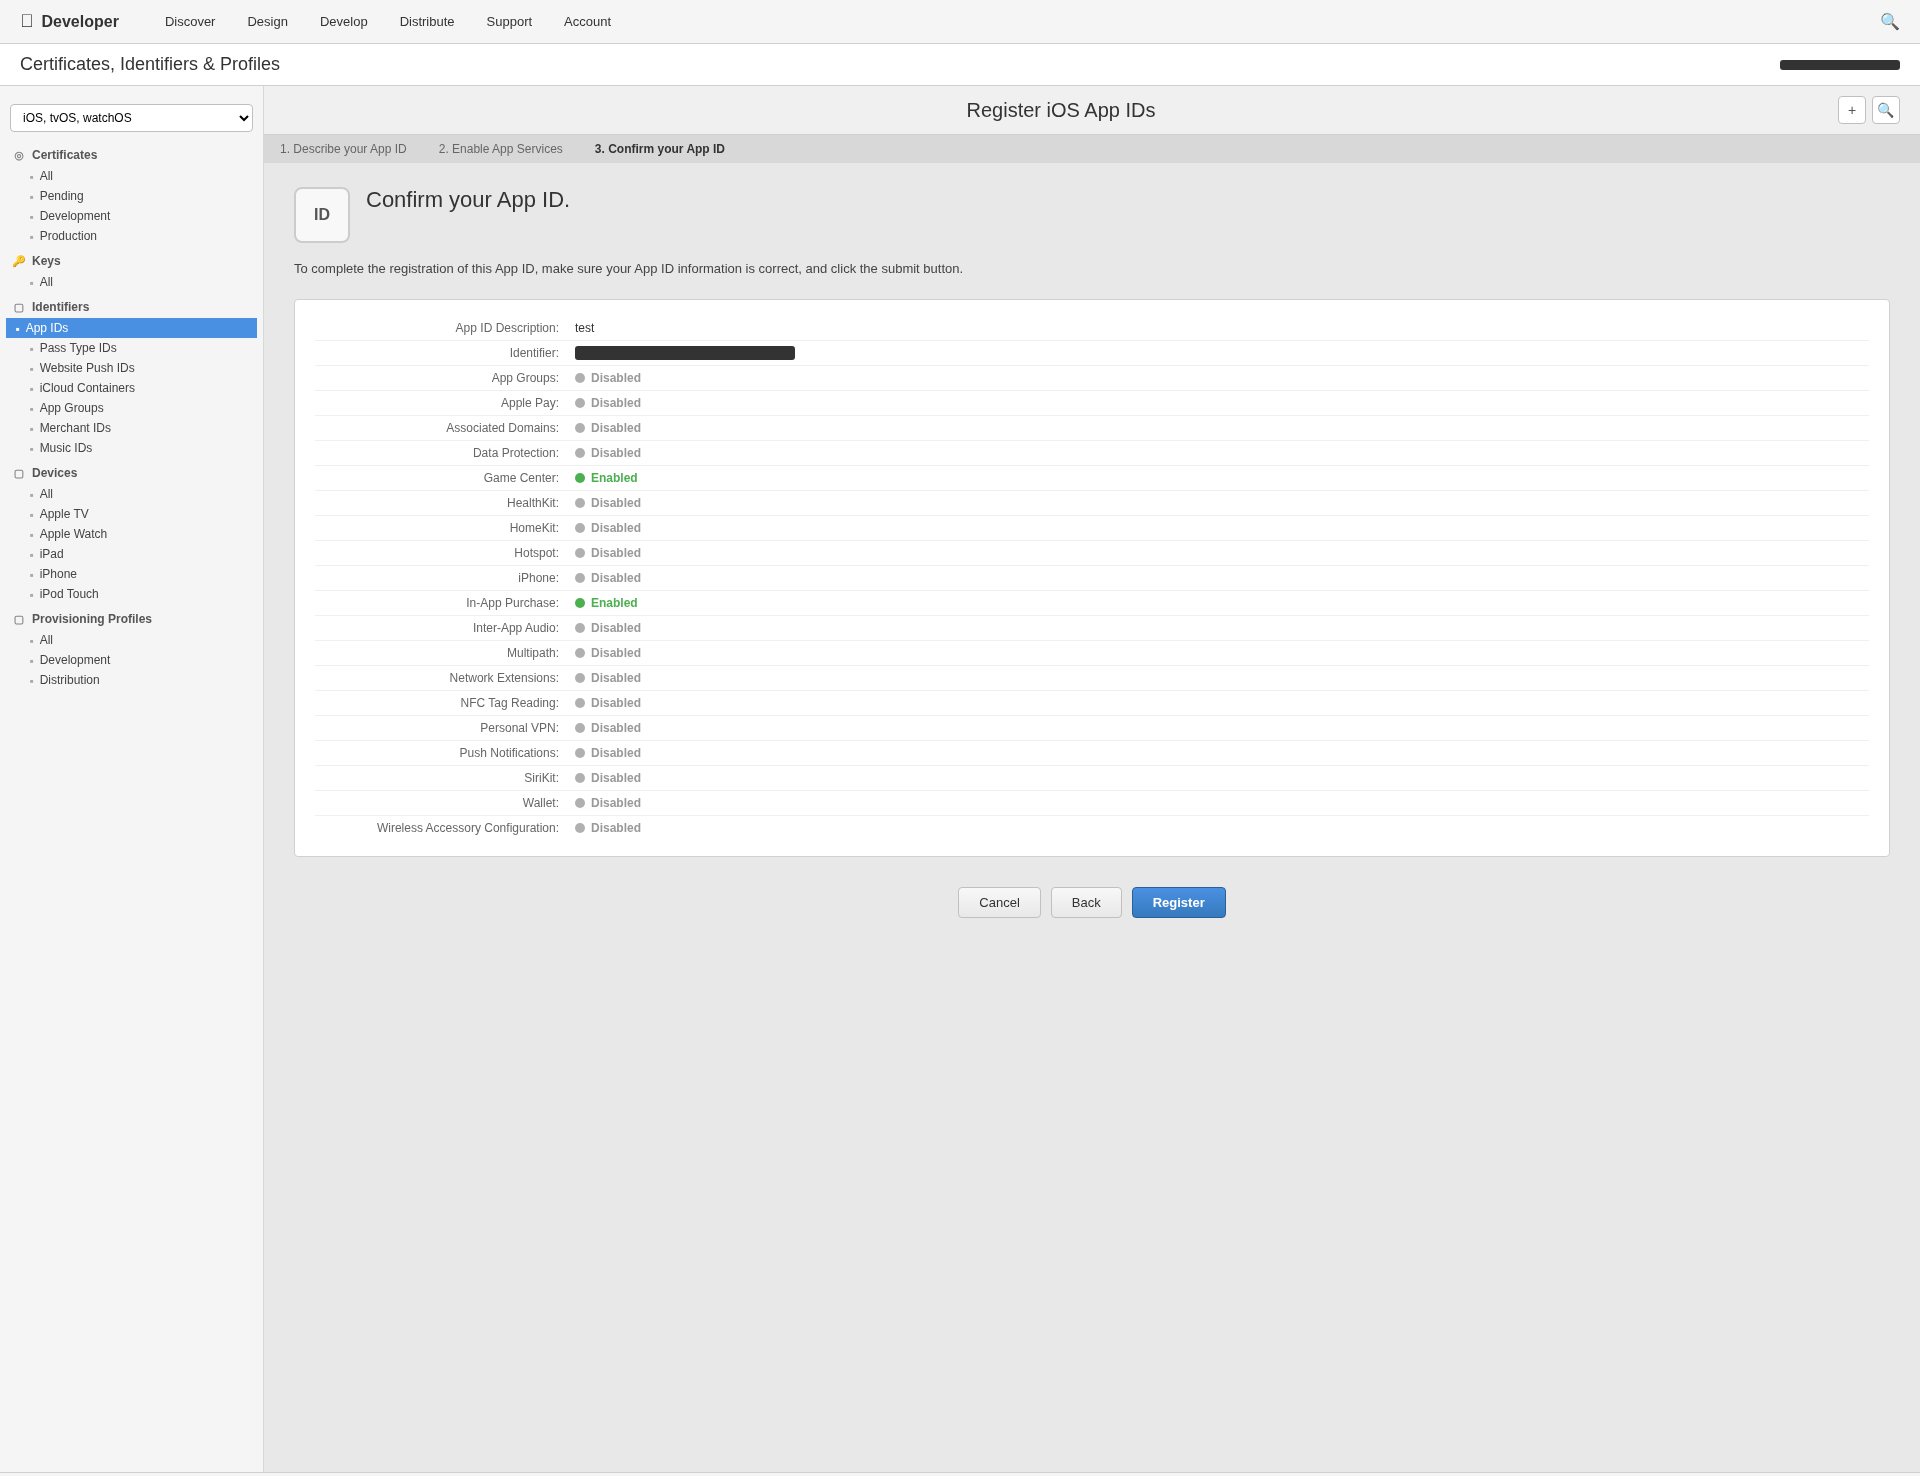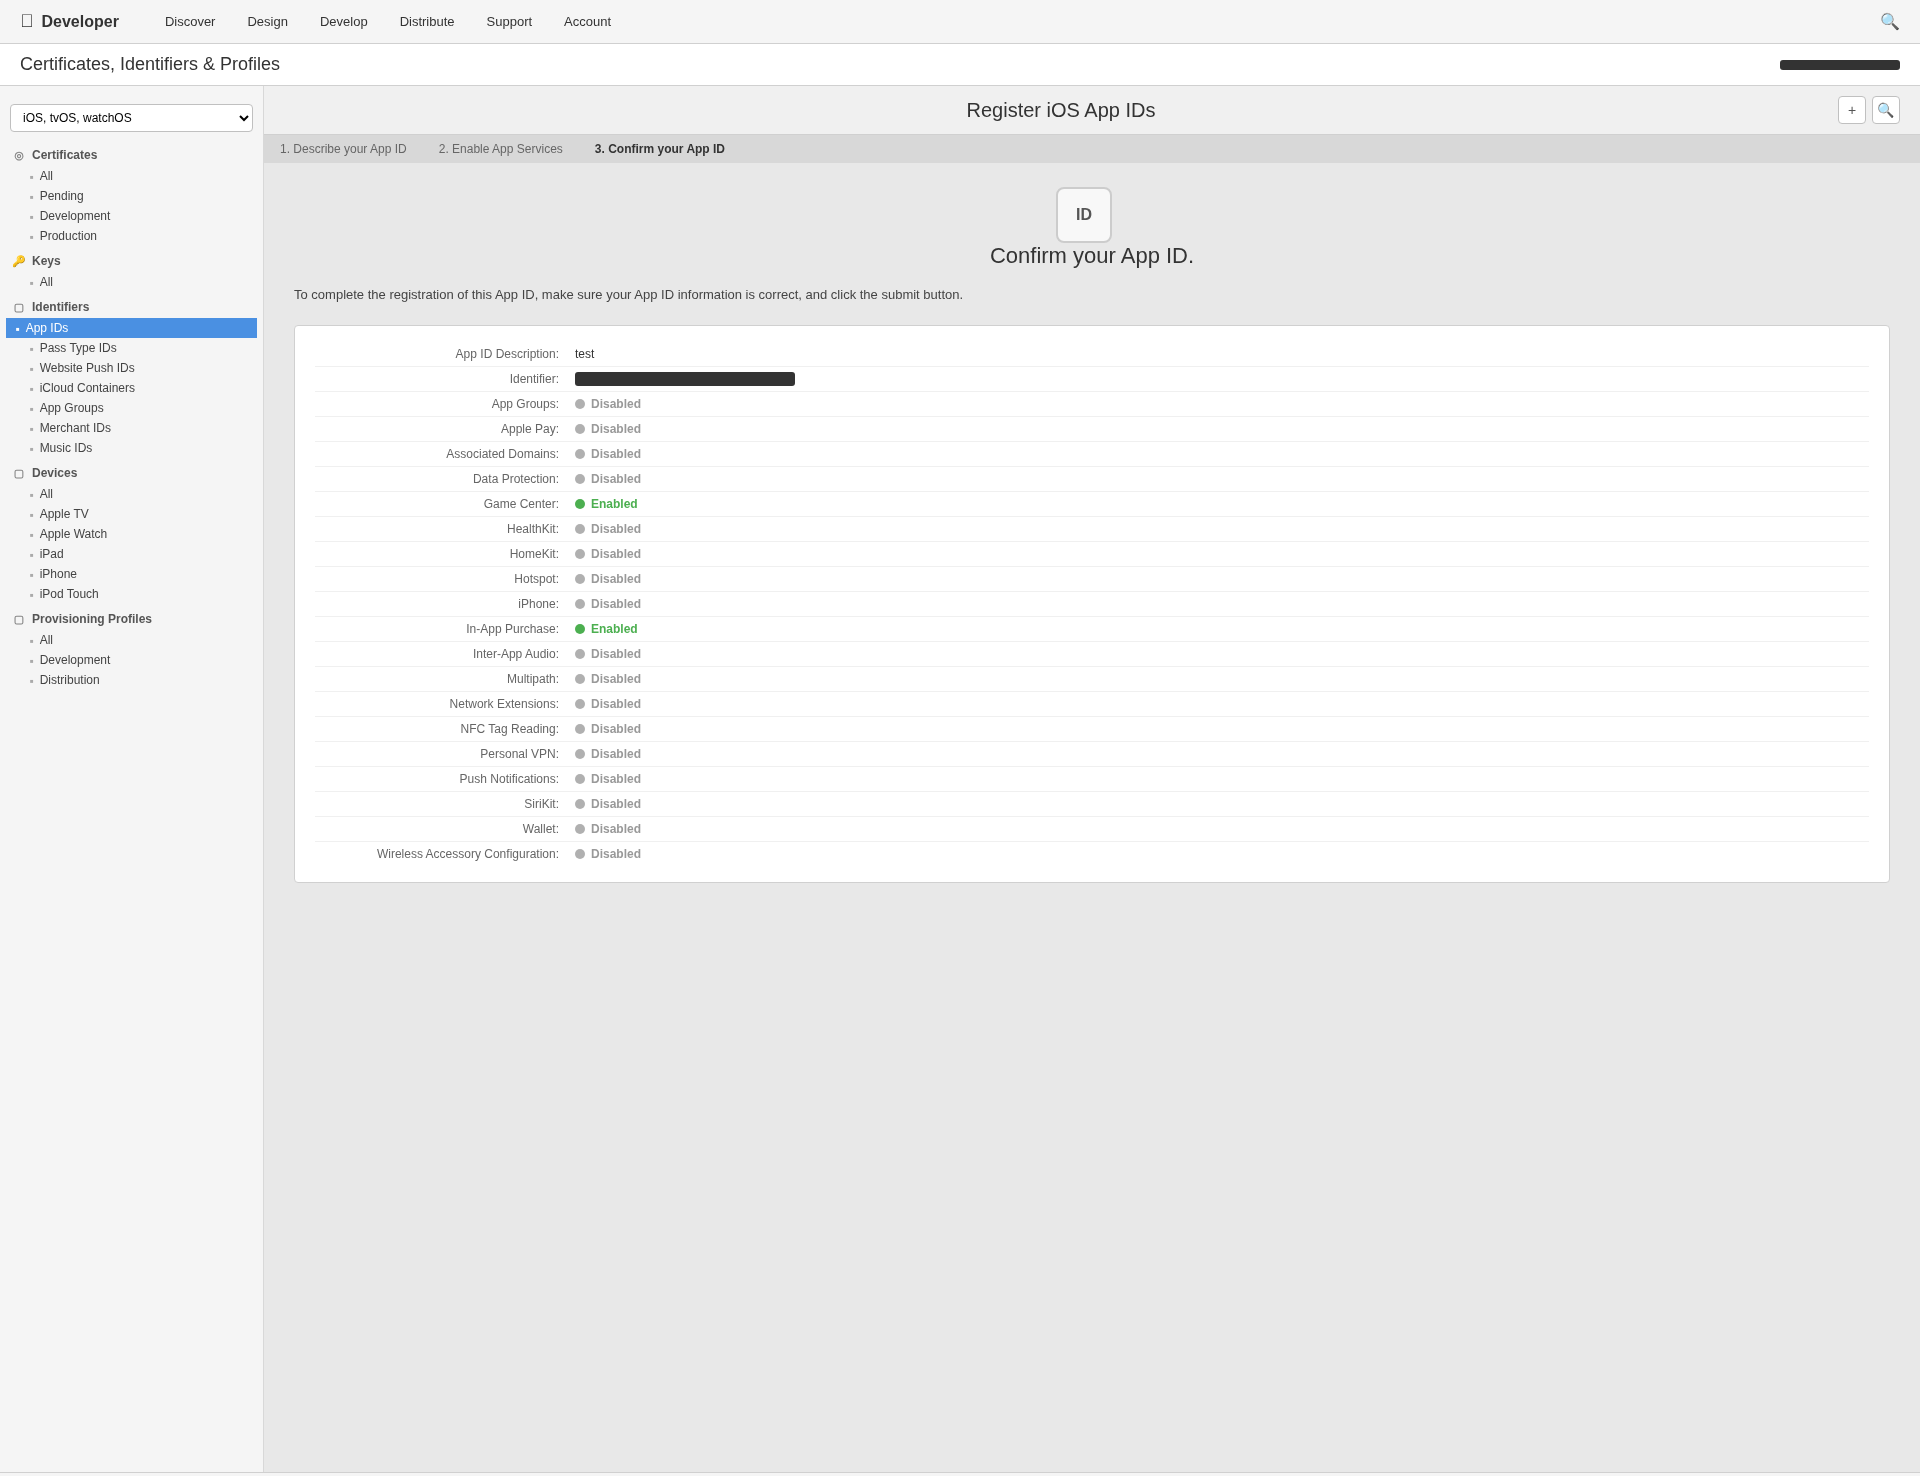--- a/index.html
+++ b/index.html
@@ -42,21 +42,21 @@
 
     
     .steps-bar { background: #d8d8d8; height: 28px; display: flex; align-items: center; }
     .step-item { padding: 0 16px; font-size: 12px; color: #666; }
     .step-item.active { font-weight: 600; color: #333; }
 
     
     .content-body { padding: 24px 30px; }
 
     
-    .confirm-header { display: flex; align-items: center; margin-bottom: 16px; flex-direction: column; }
+    .confirm-header { display: flex; align-items: flex-start; margin-bottom: 16px; }
     .id-badge { width: 56px; height: 56px; border: 2px solid #ccc; border-radius: 8px; display: flex; align-items: center; justify-content: center; font-size: 16px; font-weight: 700; color: #555; margin-right: 16px; background: #f8f8f8; }
     .confirm-title { font-size: 22px; font-weight: 300; color: #333; }
 
     .confirm-desc { font-size: 13px; color: #444; margin-bottom: 20px; line-height: 1.5; }
 
     
     .details-box { border: 1px solid #d0d0d0; border-radius: 4px; background: #fff; padding: 16px 20px; }
     .detail-row { display: flex; padding: 5px 0; border-bottom: 1px solid #f0f0f0; align-items: center; }
     .detail-row:last-child { border-bottom: none; }
     .detail-label { width: 260px; text-align: right; font-size: 12px; color: #666; padding-right: 16px; flex-shrink: 0; }
@@ -359,20 +359,25 @@
         <div class="detail-row">
           <span class="detail-label">Wireless Accessory Configuration:</span>
           <span class="detail-value">
             <span class="status-dot disabled"></span>
             <span class="status-text disabled">Disabled</span>
           </span>
         </div>
 
       </div>
 
+      <div class="footer-actions">
+        <button class="btn btn-default">Cancel</button>
+        <button class="btn btn-default">Back</button>
+        <button class="btn btn-primary">Register</button>
+      </div>
 
     </div>
   </div>
 </div>
 
 <div class="page-footer">
   
   &nbsp;&nbsp;
   
   &nbsp;&nbsp;&nbsp;&nbsp;

